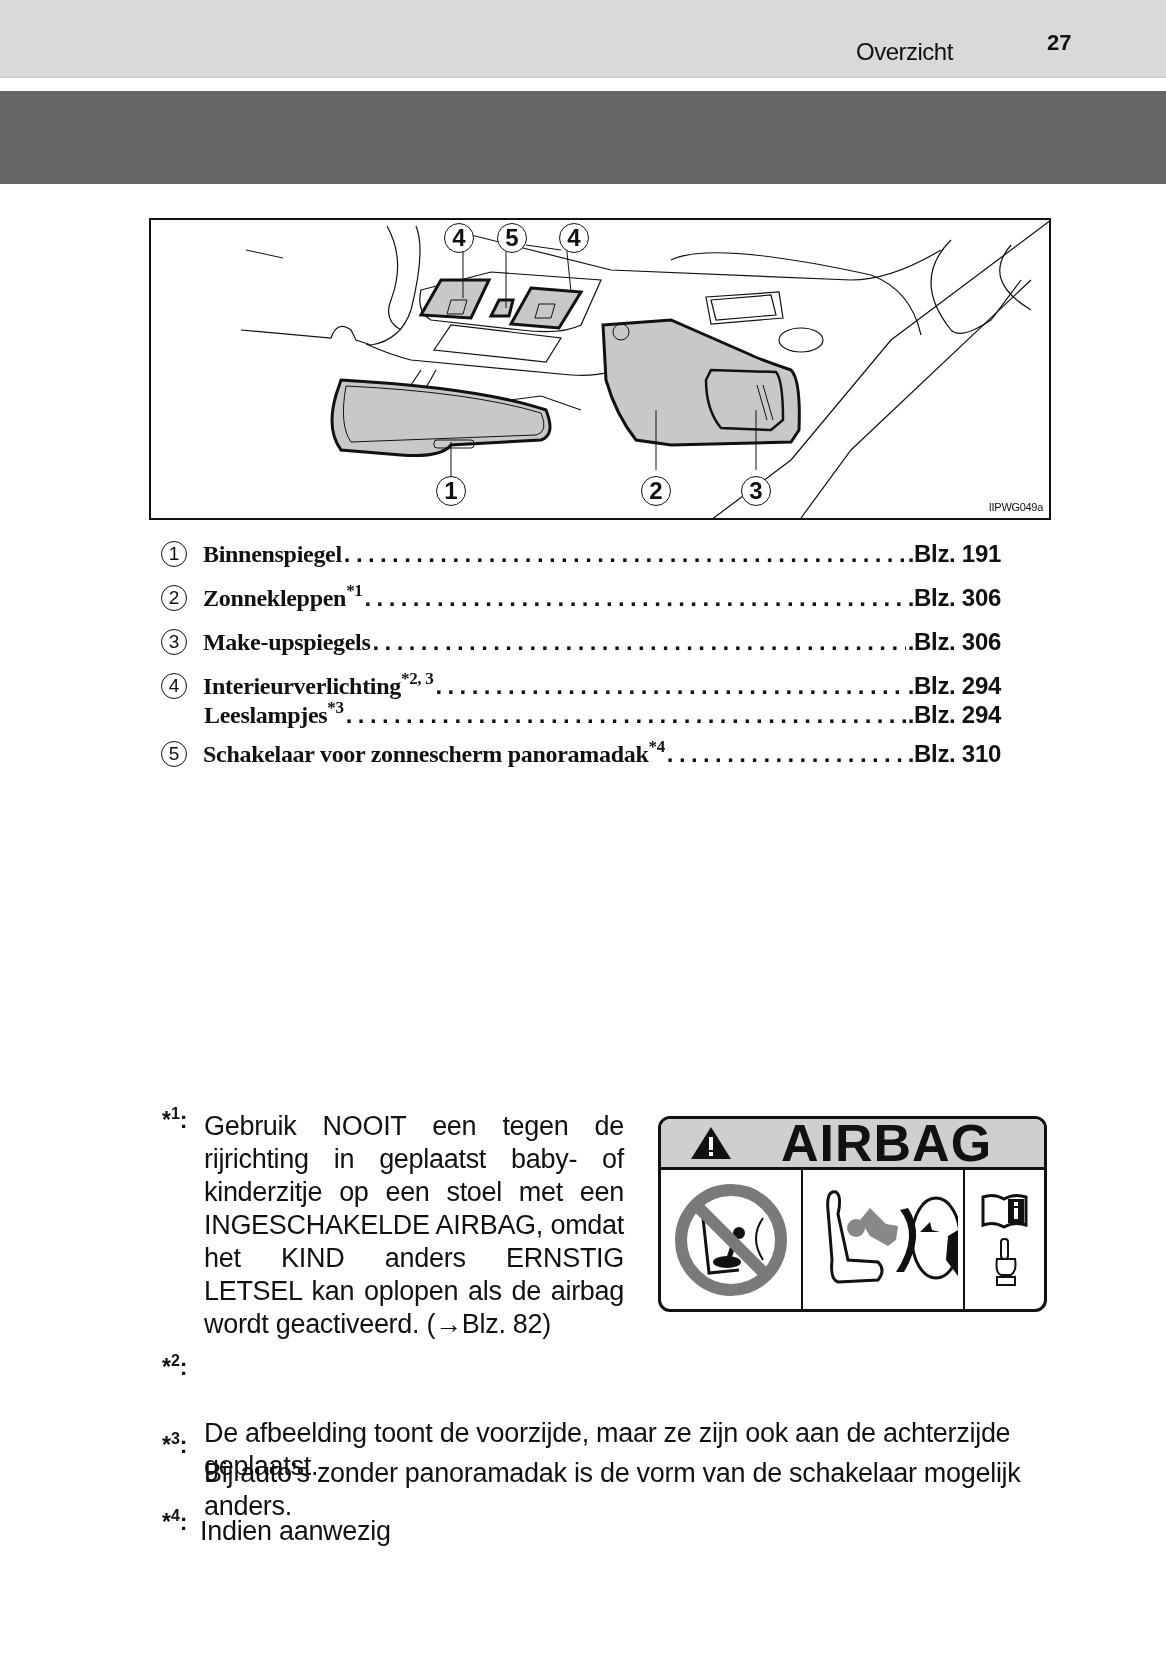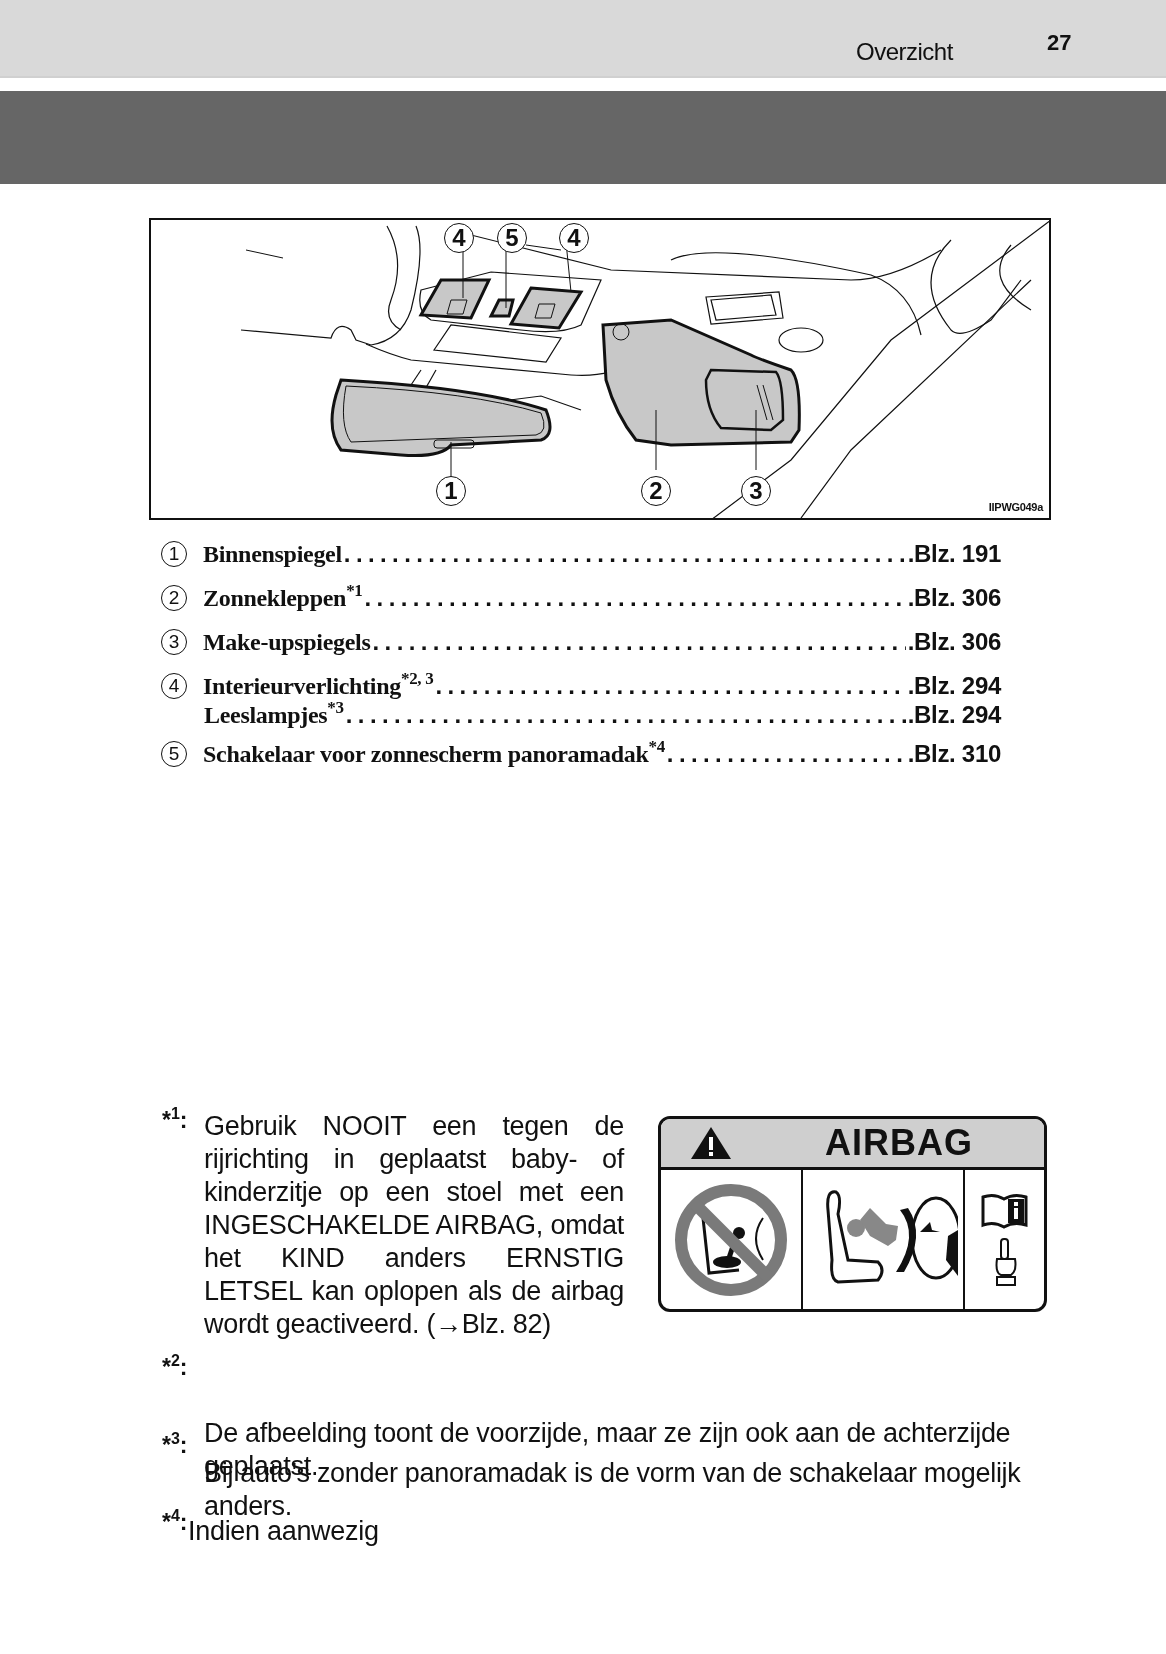--- a/index.html
+++ b/index.html
@@ -3,21 +3,21 @@
 <meta charset="utf-8">
 <style>
   html,body{margin:0;padding:0;background:#fff;}
   body{width:1166px;height:1654px;position:relative;overflow:hidden;font-family:"Liberation Sans",sans-serif;color:#111;}
   .top-band{position:absolute;left:0;top:0;width:1166px;height:76px;background:#d9d9d9;border-bottom:2px solid #d0d0d0;}
   .section-title{position:absolute;left:856px;top:38px;font-size:24px;letter-spacing:-0.5px;color:#111;text-align:right;}
   .page-number{position:absolute;left:1047px;top:30px;font-size:22px;font-weight:bold;color:#111;}
   .dark-band{position:absolute;left:0;top:91px;width:1166px;height:93px;background:#666;}
   .figure{position:absolute;left:149px;top:218px;width:898px;height:298px;border:2px solid #111;background:#fff;overflow:hidden;}
   .figure svg{position:absolute;left:0;top:0;}
-  .figure-code{position:absolute;right:6px;bottom:5px;font-size:11px;font-weight:bold;letter-spacing:-0.3px;padding-left:29px;}
+  .figure-code{position:absolute;right:6px;bottom:5px;font-size:11px;font-weight:normal;letter-spacing:-0.3px;padding-left:29px;}
   .callout{position:absolute;width:28px;height:28px;border:1.5px solid #111;border-radius:50%;background:#fff;font-size:24px;font-weight:bold;display:flex;align-items:center;justify-content:center;line-height:1;}
   .legend{position:absolute;left:161px;top:532px;width:840px;}
   .legend-row{position:relative;height:44px;display:flex;align-items:center;font-size:24px;font-weight:bold;letter-spacing:-0.3px;}
   .legend-row.sub{height:34px;margin-top:-10px;}
   .legend-row.sub + .legend-row{margin-top:0;}
   .num-circle{width:24px;height:24px;border:1.5px solid #111;border-radius:50%;font-size:19px;font-weight:normal;display:flex;align-items:center;justify-content:center;margin-right:16px;flex:0 0 auto;}
   .num-spacer{width:27px;margin-right:16px;flex:0 0 auto;}
   .legend-label{white-space:nowrap;font-family:Liberation Serif, serif;}
   .legend-label sup{font-size:17px;vertical-align:10px;line-height:0;}
   .dots{flex:1 1 auto;overflow:hidden;white-space:nowrap;margin:0 2px;letter-spacing:5.4px;font-weight:bold;}
@@ -25,25 +25,25 @@
   .note{position:absolute;font-size:27px;line-height:33px;letter-spacing:-0.3px;}
   .note-marker{position:absolute;font-size:23px;font-weight:bold;}
   .note-marker sup{font-size:16px;}
   .note1{left:204px;top:1110px;width:420px;text-align:justify;}
   .note1-marker{left:162px;top:1105px;}
   .note2-marker{left:162px;top:1352px;}
   .note2{left:204px;top:1417px;width:850px;}
   .note3-marker{left:162px;top:1430px;}
   .note3{left:204px;top:1438px;width:850px;margin-top:19px;}
   .note4-marker{left:162px;top:1507px;}
-  .note4{left:188px;top:1515px;width:850px;}
+  .note4{left:200px;top:1515px;width:850px;}
   .airbag-label{position:absolute;left:658px;top:1116px;width:383px;height:190px;border:3px solid #111;border-radius:12px;overflow:hidden;background:#fff;}
   .airbag-header{height:48px;background:#cfcfcf;border-bottom:3px solid #111;display:flex;align-items:center;}
   .airbag-warn{width:100px;display:flex;justify-content:center;}
-  .airbag-title{font-size:36px;font-weight:bold;letter-spacing:1px;margin-left:64px;text-align:center;}
+  .airbag-title{font-size:52px;font-weight:bold;letter-spacing:1px;margin-left:20px;text-align:center;}
   .airbag-body{display:flex;height:139px;}
   .airbag-cell{border-right:2px solid #111;display:flex;align-items:center;justify-content:center;}
   .airbag-cell:last-child{border-right:none;}
 </style>
 </head>
 <body>
 
 <div class="top-band"></div>
 <div class="section-title">Overzicht</div>
 <div class="page-number">27</div>

